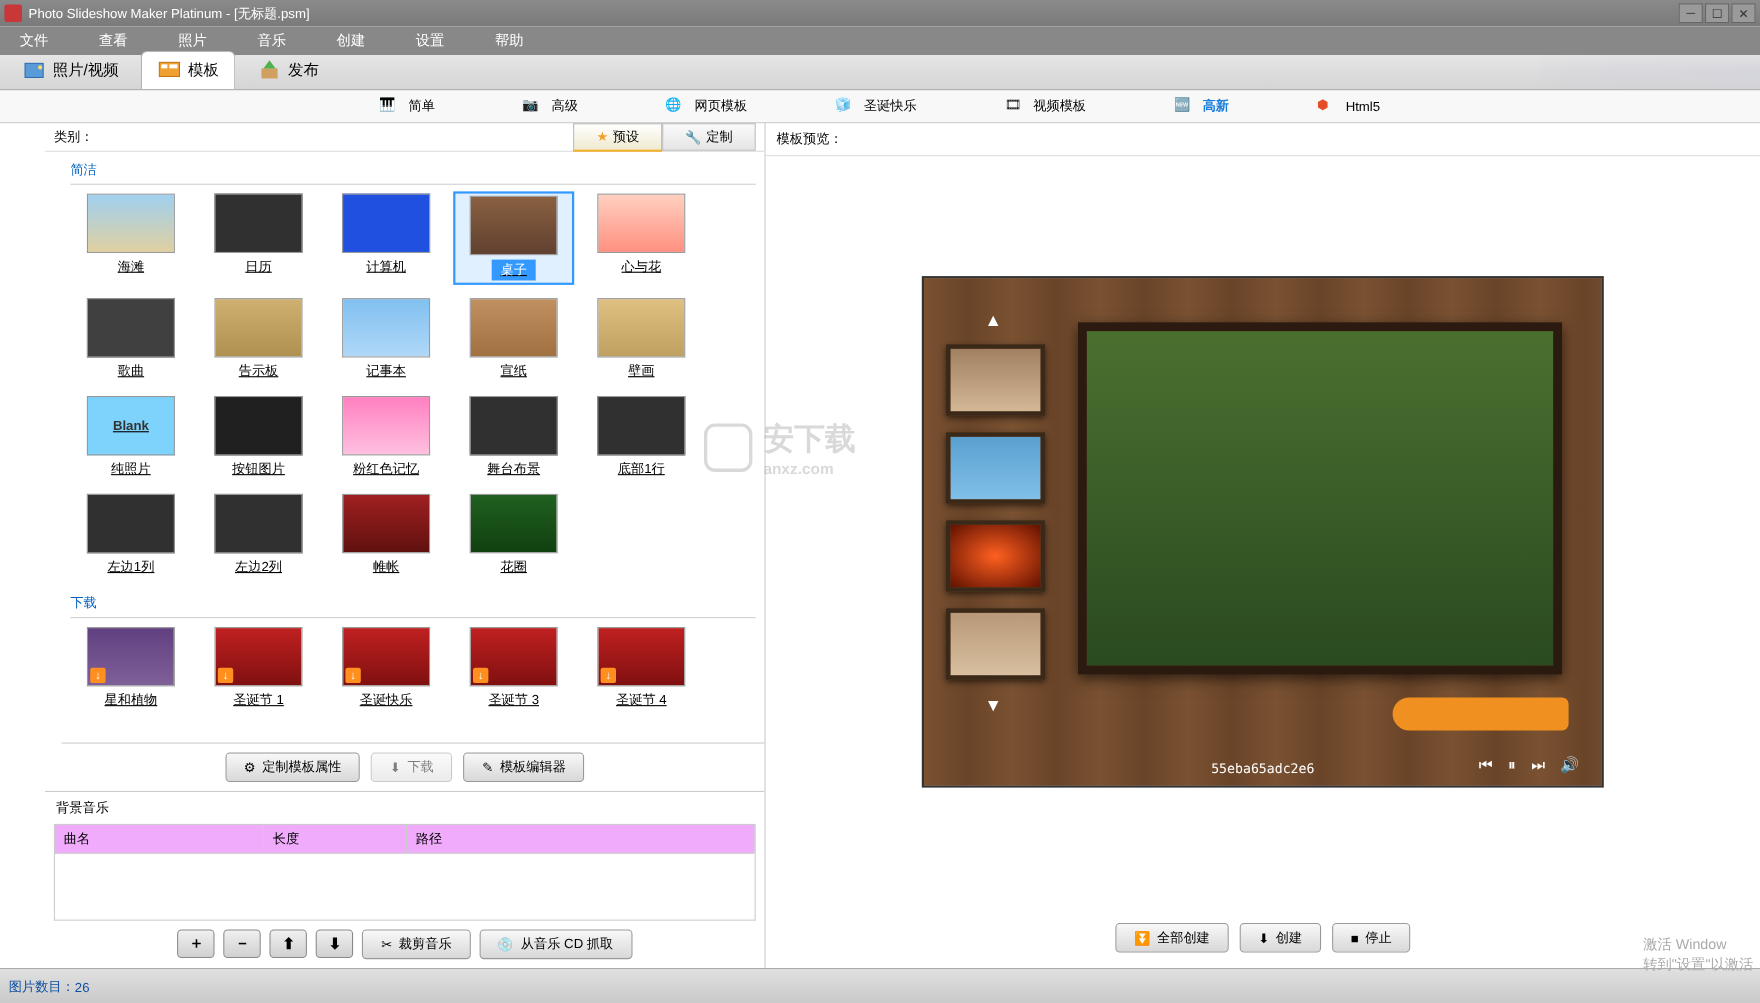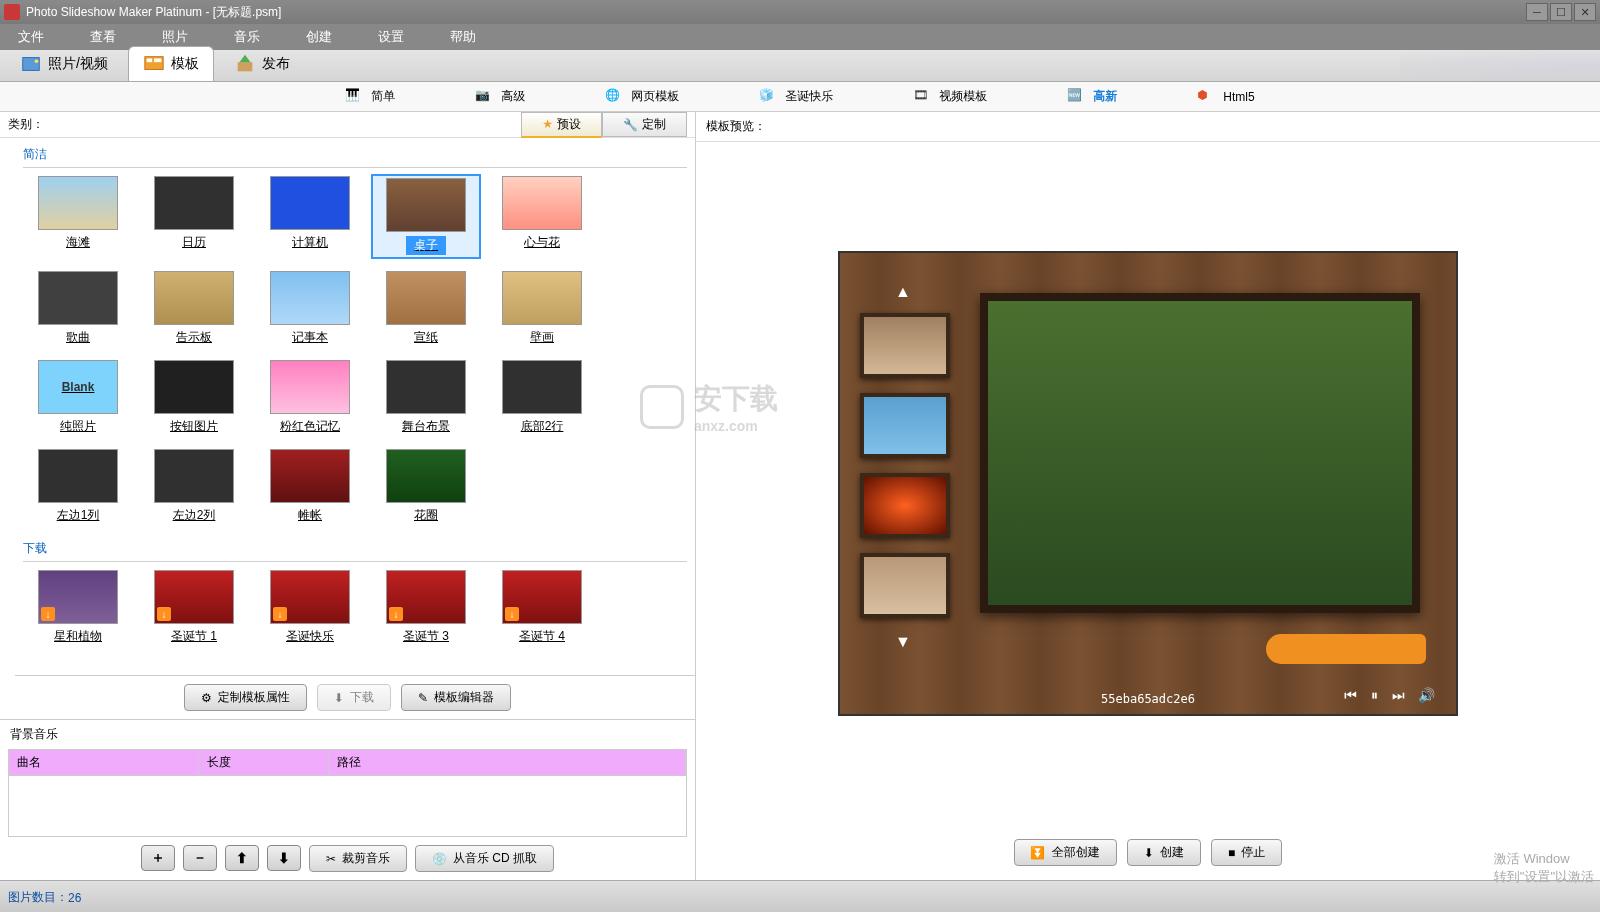--- a/index.html
+++ b/index.html
@@ -13,21 +13,21 @@
 .menubar .menu-item { cursor: pointer; padding: 2px 8px; }
 .ribbon { height: 32px; background: linear-gradient(#e5e5e5, #d5d5d5); display: flex; align-items: flex-end; border-bottom: 1px solid #aaa; position: relative; }
 .main-tab { display: flex; align-items: center; gap: 6px; padding: 6px 14px; margin-left: 6px; font-size: 14px; cursor: pointer; }
 .main-tab.active { background: #fff; border: 1px solid #aaa; border-bottom: none; border-radius: 6px 6px 0 0; }
 .main-tab-icon { width: 22px; height: 22px; display: inline-block; }
 .subtoolbar { height: 30px; background: #f8f8f8; border-bottom: 1px solid #ccc; display: flex; align-items: center; justify-content: center; gap: 60px; font-size: 12px; }
 .sub-item { display: flex; align-items: center; gap: 8px; cursor: pointer; padding: 4px 10px; }
 .sub-item.active { color: #1b7fdb; font-weight: bold; }
 .sub-icon { width: 18px; height: 18px; display: inline-block; }
 .content { display: flex; height: calc(100% - 144px); }
-.left-panel { width: 696px; border-right: 1px solid #ccc; display: flex; flex-direction: column; }
+.left-panel { width: 696px; border-right: 1px solid #ccc; display: flex; flex-direction: column; padding-left: 41px; }
 .right-panel { flex: 1; display: flex; flex-direction: column; }
 .cat-header { height: 26px; display: flex; align-items: center; padding: 0 8px; border-bottom: 1px solid #ddd; }
 .cat-header .label { flex: 1; }
 .tab-btn { display: flex; align-items: center; gap: 4px; padding: 3px 20px; border: 1px solid #bbb; background: linear-gradient(#fafafa,#e5e5e5); cursor: pointer; font-size: 12px; }
 .tab-btn.active { background: linear-gradient(#fff,#f0ead0); border-bottom: 2px solid #f0b030; }
 .templates-scroll { flex: 1; overflow-y: auto; padding: 4px 8px; border-bottom: 1px solid #ccc; position: relative; margin-left: 15px; }
 .group-header { color: #0060c0; font-size: 12px; padding: 4px 0; border-bottom: 1px solid #d0d0d0; margin-bottom: 6px; }
 .grid { display: grid; grid-template-columns: repeat(5, 110px); gap: 10px 6px; margin-bottom: 10px; text-decoration: underline; }
 .tpl { display: flex; flex-direction: column; align-items: center; cursor: pointer; padding: 2px; }
 .tpl.selected { border: 2px solid #3399ff; background: #e0f0ff; }
@@ -218,21 +218,21 @@
           <div class="tpl">
             <div class="thumb" style="background: linear-gradient(rgb(255, 128, 192), rgb(255, 192, 224));"></div>
             <div class="caption">粉红色记忆</div>
           </div>
           <div class="tpl">
             <div class="thumb" style="background: rgb(48, 48, 48);"></div>
             <div class="caption">舞台布景</div>
           </div>
           <div class="tpl">
             <div class="thumb" style="background: rgb(48, 48, 48);"></div>
-            <div class="caption">底部2行</div>
+            <div class="caption">底部1行</div>
           </div>
           <div class="tpl">
             <div class="thumb" style="background: rgb(48, 48, 48);"></div>
             <div class="caption">左边1列</div>
           </div>
           <div class="tpl">
             <div class="thumb" style="background: rgb(48, 48, 48);"></div>
             <div class="caption">左边2列</div>
           </div>
           <div class="tpl">

